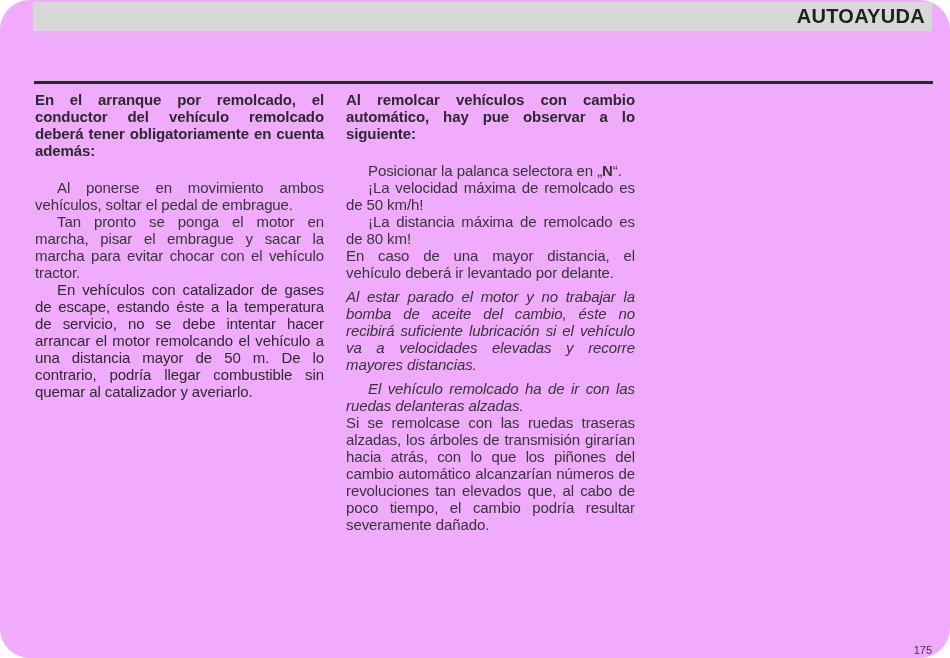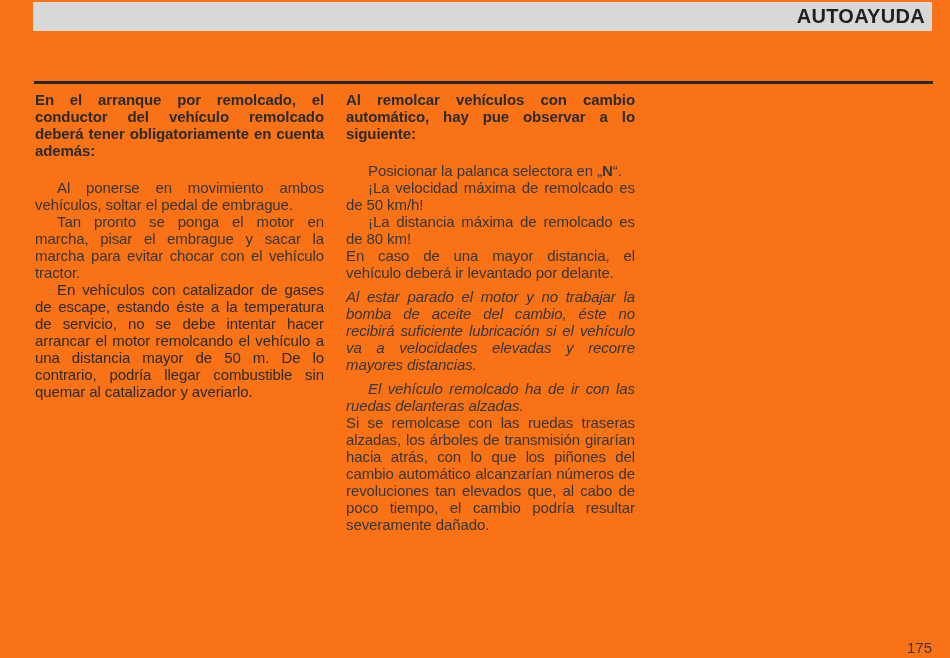--- a/index.html
+++ b/index.html
@@ -4,21 +4,21 @@
 <style>
   html, body { margin: 0; padding: 0; }
   body {
     width: 950px; height: 658px;
     background: #ffffff;
     font-family: "Liberation Sans", "DejaVu Sans", sans-serif;
     position: relative;
     overflow: hidden;
     color: #363636;
   }
-  .page { position: absolute; inset: 0; background: #f97316; }
+  .page { position: absolute; inset: 0; background: #f0abfc; border-radius: 30px; }
   .header-bar {
     position: absolute; left: 33px; top: 2px;
     width: 899px; height: 29px;
     background: #d8d8d8;
     text-align: right;
   }
   .header-title {
     display: inline-block;
     font-weight: bold;
     font-size: 20px;
@@ -51,21 +51,21 @@
   .heading {
     font-weight: bold;
     text-indent: 0;
     margin-bottom: 20px;
     color: #2b2b2b;
   }
   .bold { font-weight: normal; color: #2b2b2b; }
   .gap { margin-top: 7px; font-style: italic; }
   .page-number {
     position: absolute; right: 18px; bottom: 2px;
-    font-size: 15px;
+    font-size: 11px;
     color: #3a3a3a;
   }
 </style>
 </head>
 <body>
 
 <div class="page">
 
   <div class="header-bar">
     <span class="header-title">AUTOAYUDA</span>

